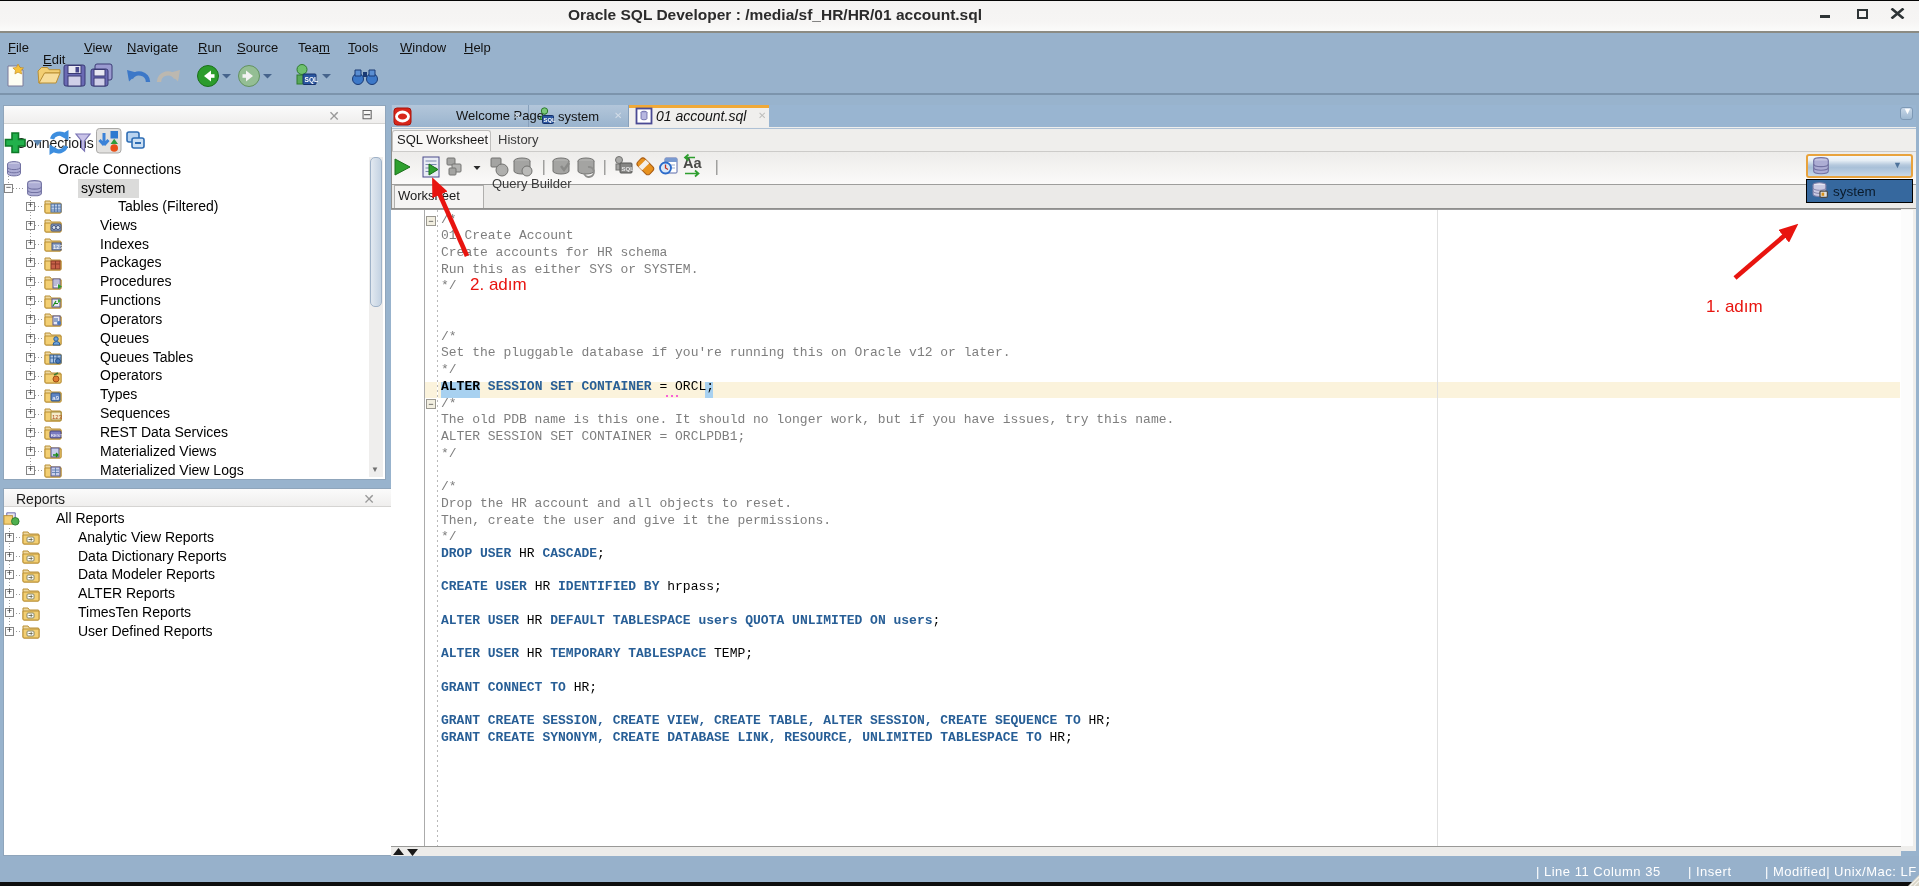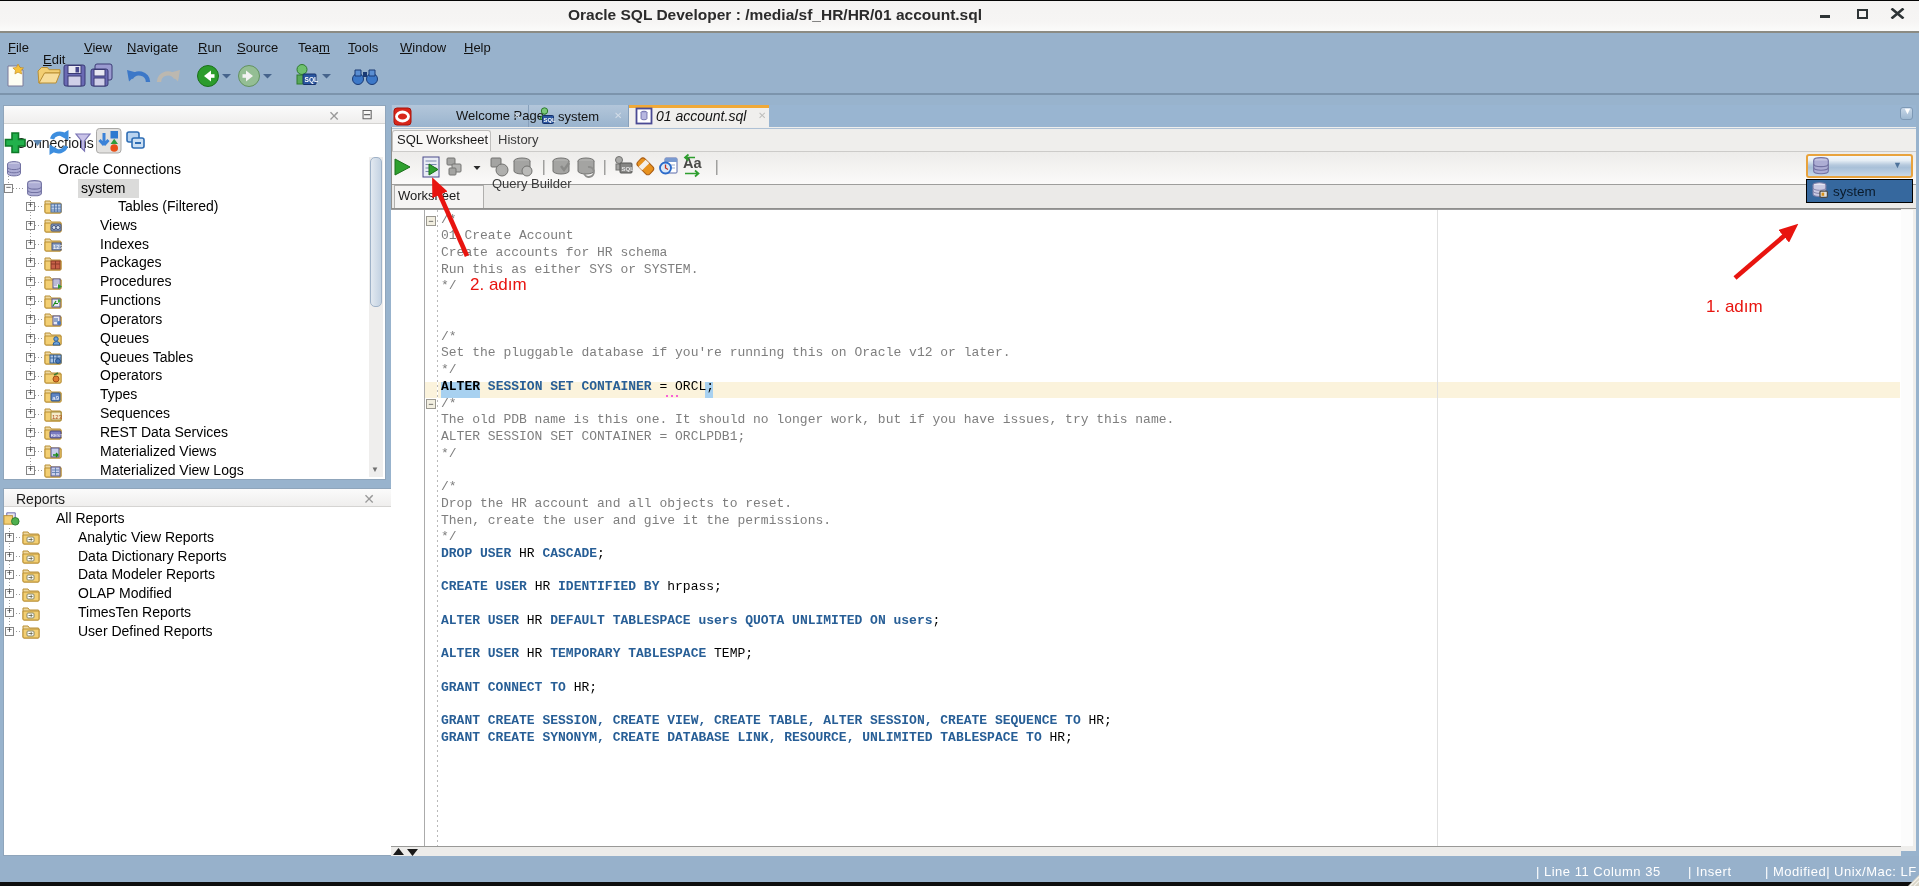--- a/index.html
+++ b/index.html
@@ -416,21 +416,21 @@
     <div class="abs trow" style="left:46px;top:565.36px;">Data Modeler Reports</div>
     <div class="abs pbox" style="left:5px;top:589.19px;">+</div>
     <svg class="abs" style="left:22px;top:585.69px;" width="18" height="16" viewBox="0 0 18 16">
       <path d="M1 3 h5 l1.5 2 H16 a1 1 0 0 1 1 1 v8 a1 1 0 0 1 -1 1 H2 a1 1 0 0 1 -1 -1 z" fill="#EFD9A0" stroke="#B98F35"></path>
       <path d="M1 6 h16 v8 a1 1 0 0 1 -1 1 H2 a1 1 0 0 1 -1 -1 z" fill="#F3CF73" stroke="#B98F35"></path>
       <g>
         <rect x="5" y="8" width="7" height="5" rx="1" fill="#FDFDFD" stroke="#888866"></rect>
         <path d="M6.5 10.5 h3.5 m-1.2 -1.4 l1.4 1.4 l-1.4 1.4" stroke="#555533" stroke-width="0.8" fill="none"></path>
       </g>
     </svg>
-    <div class="abs trow" style="left:46px;top:584.19px;">OLAP Modified</div>
+    <div class="abs trow" style="left:46px;top:584.19px;">ALTER Reports</div>
     <div class="abs pbox" style="left:5px;top:608.02px;">+</div>
     <svg class="abs" style="left:22px;top:604.52px;" width="18" height="16" viewBox="0 0 18 16">
       <path d="M1 3 h5 l1.5 2 H16 a1 1 0 0 1 1 1 v8 a1 1 0 0 1 -1 1 H2 a1 1 0 0 1 -1 -1 z" fill="#EFD9A0" stroke="#B98F35"></path>
       <path d="M1 6 h16 v8 a1 1 0 0 1 -1 1 H2 a1 1 0 0 1 -1 -1 z" fill="#F3CF73" stroke="#B98F35"></path>
       <g>
         <rect x="5" y="8" width="7" height="5" rx="1" fill="#FDFDFD" stroke="#888866"></rect>
         <path d="M6.5 10.5 h3.5 m-1.2 -1.4 l1.4 1.4 l-1.4 1.4" stroke="#555533" stroke-width="0.8" fill="none"></path>
       </g>
     </svg>
     <div class="abs trow" style="left:46px;top:603.02px;">TimesTen Reports</div>

